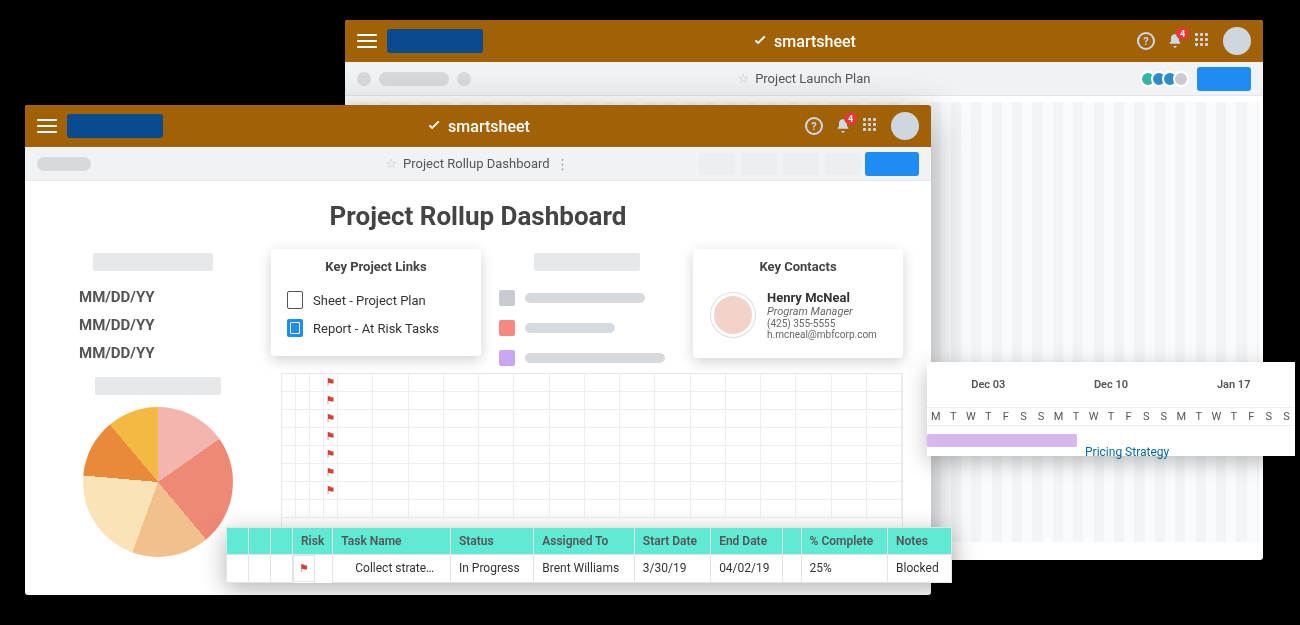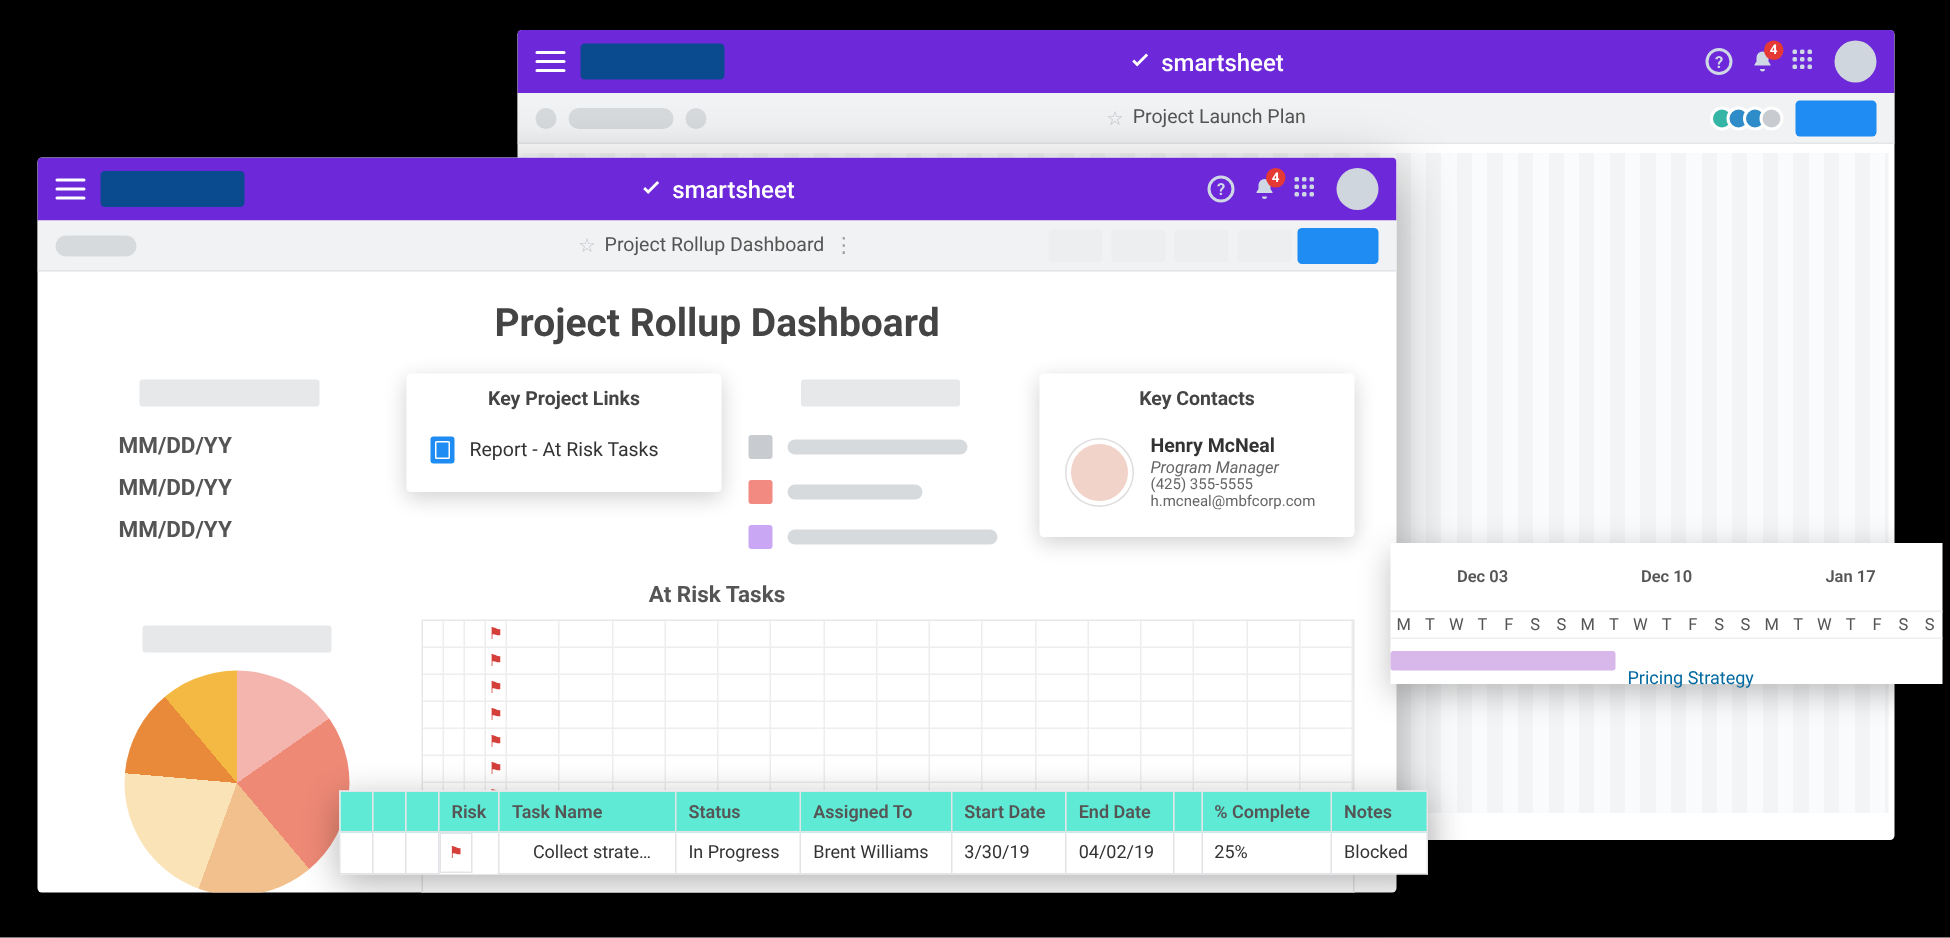--- a/index.html
+++ b/index.html
@@ -1,20 +1,20 @@
 <!DOCTYPE html>
 <html><head>
 <meta charset="utf-8">
 <style>
   *{box-sizing:border-box;margin:0;padding:0;font-family:-apple-system,BlinkMacSystemFont,"Segoe UI",Roboto,Arial,sans-serif}
   body{background:#000;width:1300px;height:625px;position:relative;overflow:hidden}
   .window{position:absolute;background:#fff;box-shadow:0 10px 40px rgba(0,0,0,.35);border-radius:3px;overflow:hidden}
   .win-back{left:345px;top:20px;width:918px;height:540px}
   .win-front{left:25px;top:105px;width:906px;height:490px}
-  .topbar{background:#6d28d9;height:42px;display:flex;align-items:center;padding:0 12px;gap:10px;color:#fff}
+  .topbar{background:#a16207;height:42px;display:flex;align-items:center;padding:0 12px;gap:10px;color:#fff}
   .hamburger{width:20px;height:14px;display:flex;flex-direction:column;justify-content:space-between;cursor:pointer}
   .hamburger span{height:2px;background:#fff;border-radius:2px}
   .search-pill{background:#0a4a8f;height:24px;width:96px;border-radius:3px}
   .brand{position:absolute;left:50%;transform:translateX(-50%);display:flex;align-items:center;gap:6px;font-size:16px;font-weight:500}
   .brand svg{width:16px;height:16px}
   .top-right{margin-left:auto;display:flex;align-items:center;gap:12px}
   .help-icon{width:18px;height:18px;border:2px solid #cfd9e6;border-radius:50%;display:flex;align-items:center;justify-content:center;font-size:11px;color:#cfd9e6;font-weight:700}
   .bell{position:relative;width:16px;height:16px}
   .bell svg{width:16px;height:16px;fill:#cfd9e6}
   .badge{position:absolute;top:-6px;right:-6px;background:#e53935;color:#fff;font-size:9px;min-width:13px;height:13px;border-radius:7px;display:flex;align-items:center;justify-content:center;padding:0 2px;font-weight:700}
@@ -255,20 +255,24 @@
         <div class="date-list">
           <div>MM/DD/YY</div>
           <div>MM/DD/YY</div>
           <div>MM/DD/YY</div>
         </div>
       </div>
 
       <div class="card">
         <div class="card-title">Key Project Links</div>
         <div class="link-row">
+            <span class="icon-sheet"></span>
+            <span>Sheet - Project Plan</span>
+          </div>
+        <div class="link-row">
             <span class="icon-report"></span>
             <span>Report - At Risk Tasks</span>
           </div>
       </div>
 
       <div>
         <div class="widget-head"></div>
         <div class="legend-row">
             <span class="swatch" style="background:#c8ccd0"></span>
             <span class="bar" style="width:120px"></span>
@@ -290,21 +294,20 @@
           <div>
             <div class="contact-name">Henry McNeal</div>
             <div class="contact-role">Program Manager</div>
             <div class="contact-meta">(425) 355-5555</div>
             <div class="contact-meta">h.mcneal@mbfcorp.com</div>
           </div>
         </div>
       </div>
     </div>
 
-    <div class="section-title">At Risk Tasks</div>
 
     <div class="lower">
       <div>
         <div class="widget-head"></div>
         <div class="pie"></div>
       </div>
       <div class="grid-table" id="atgrid">
           <div class="grid-row">
             <div class="cell narrow"></div>
             <div class="cell narrow"></div>

